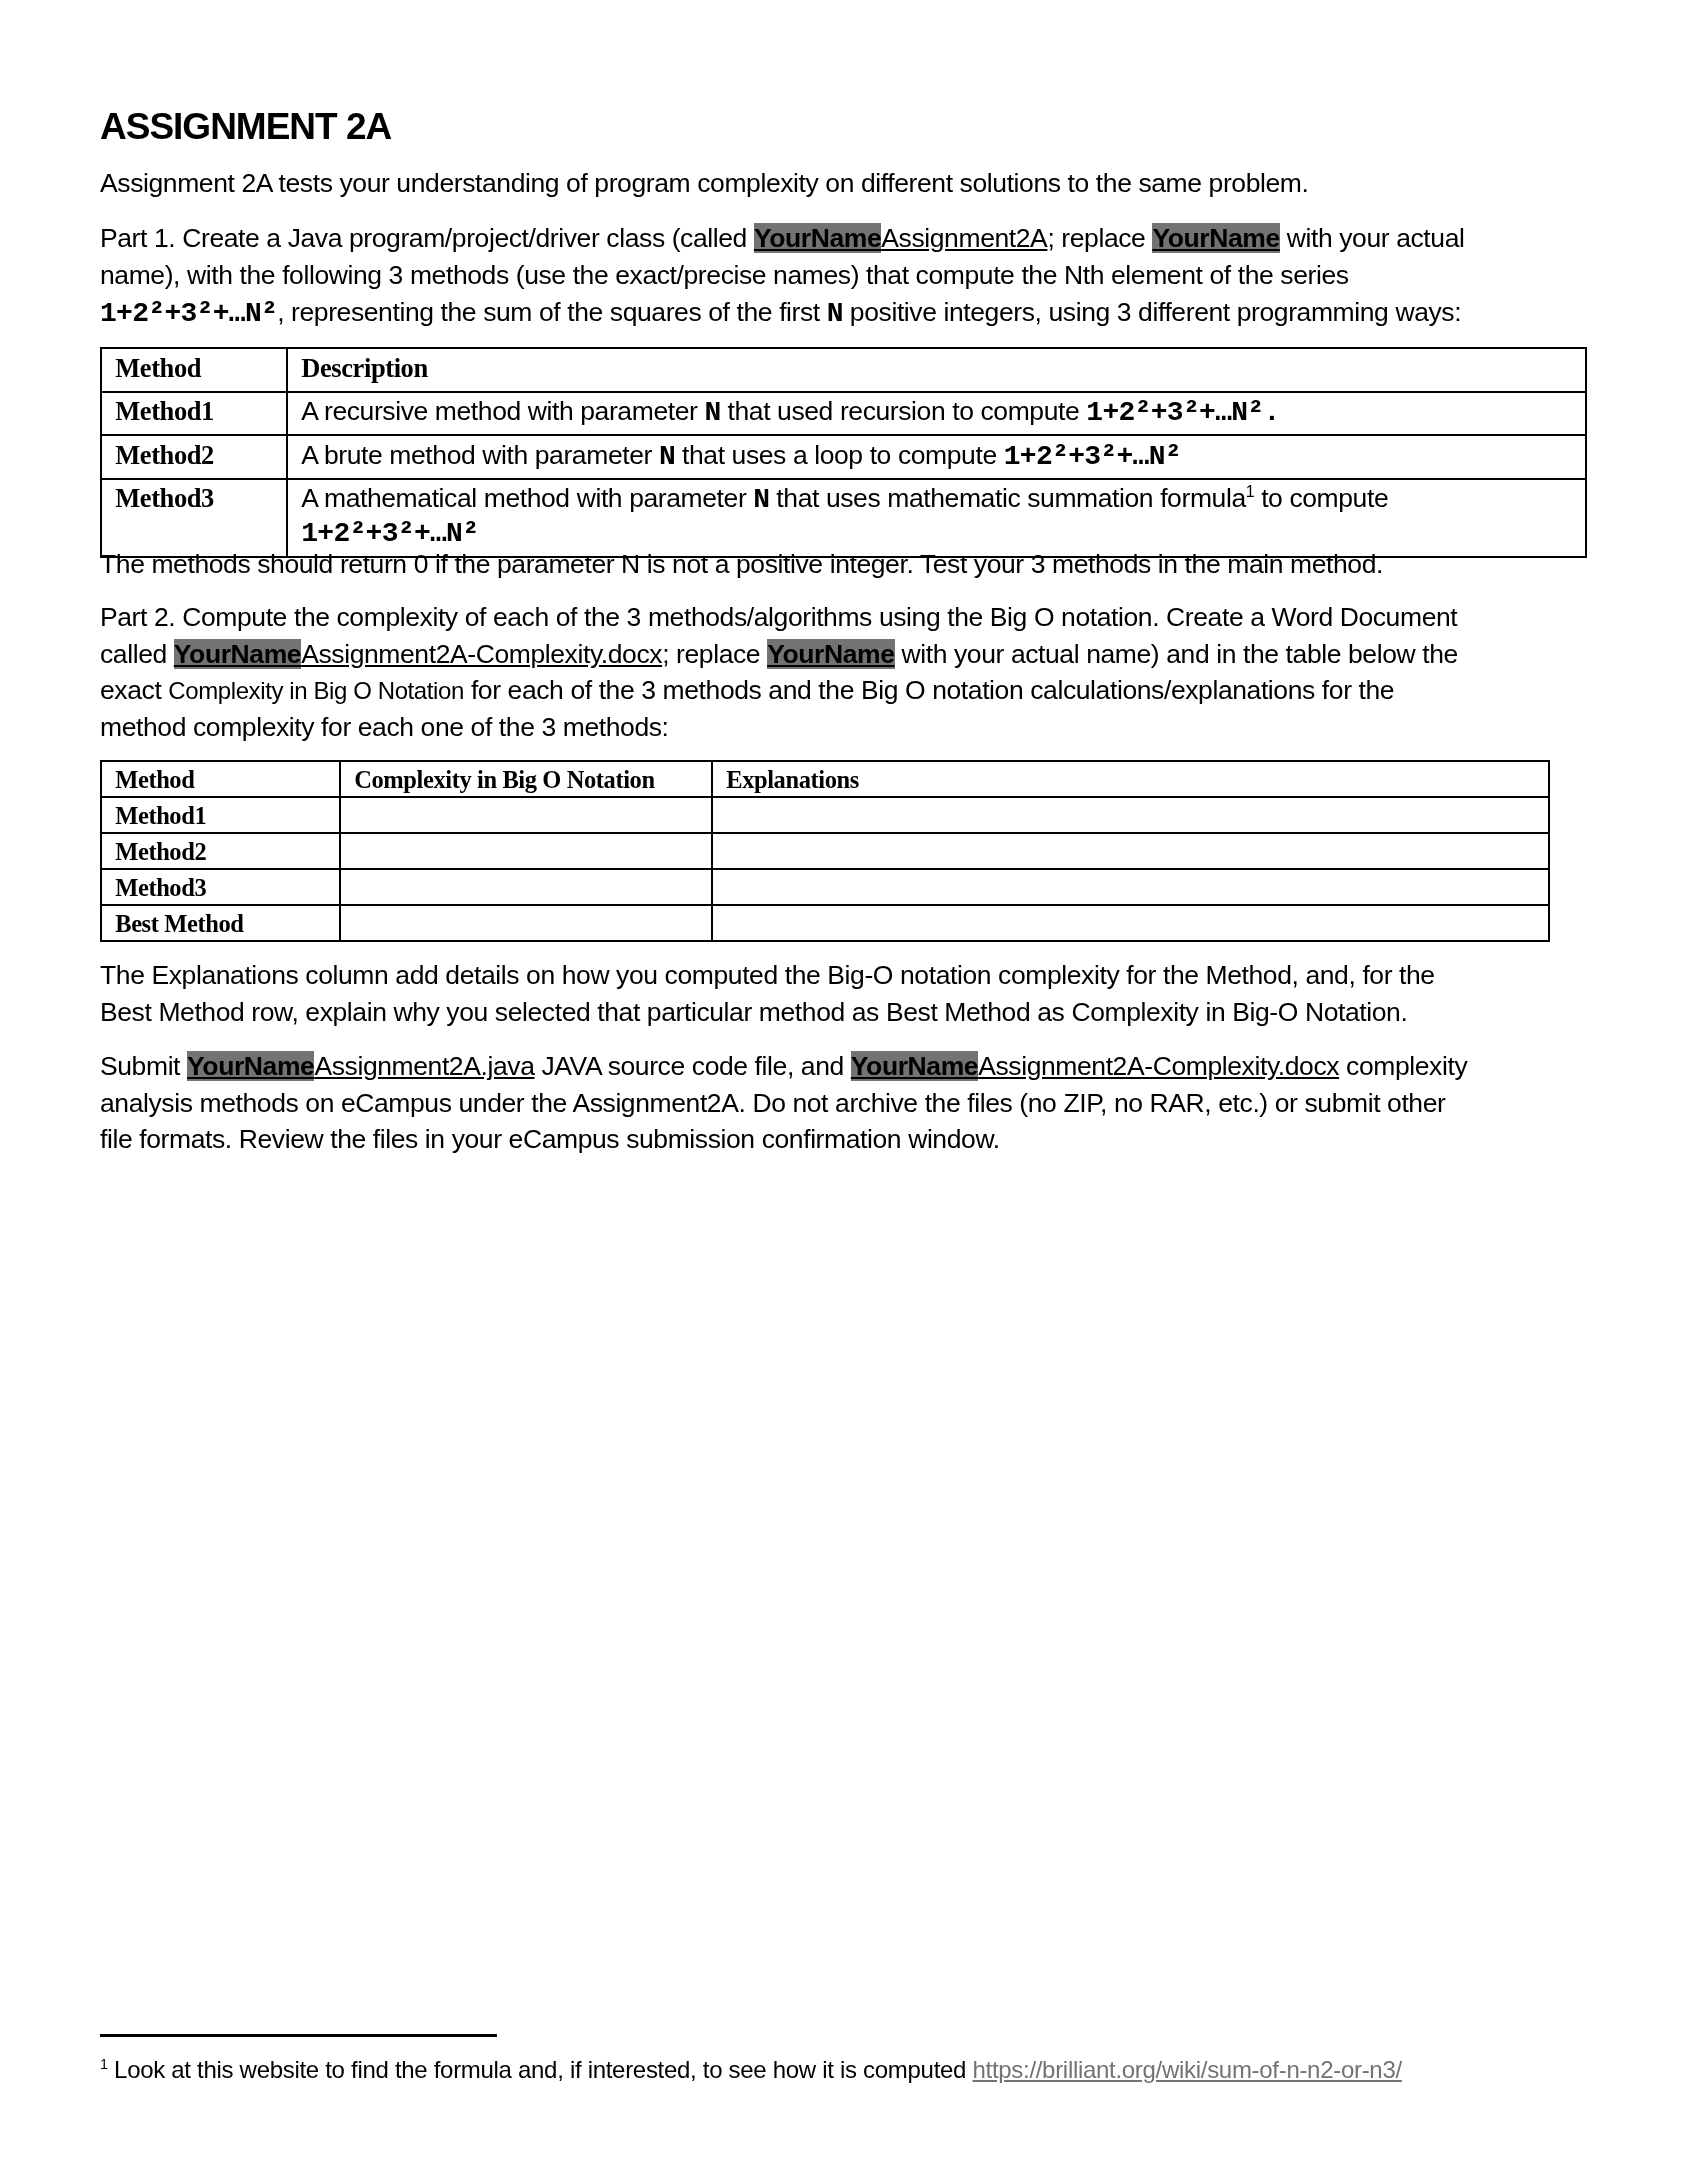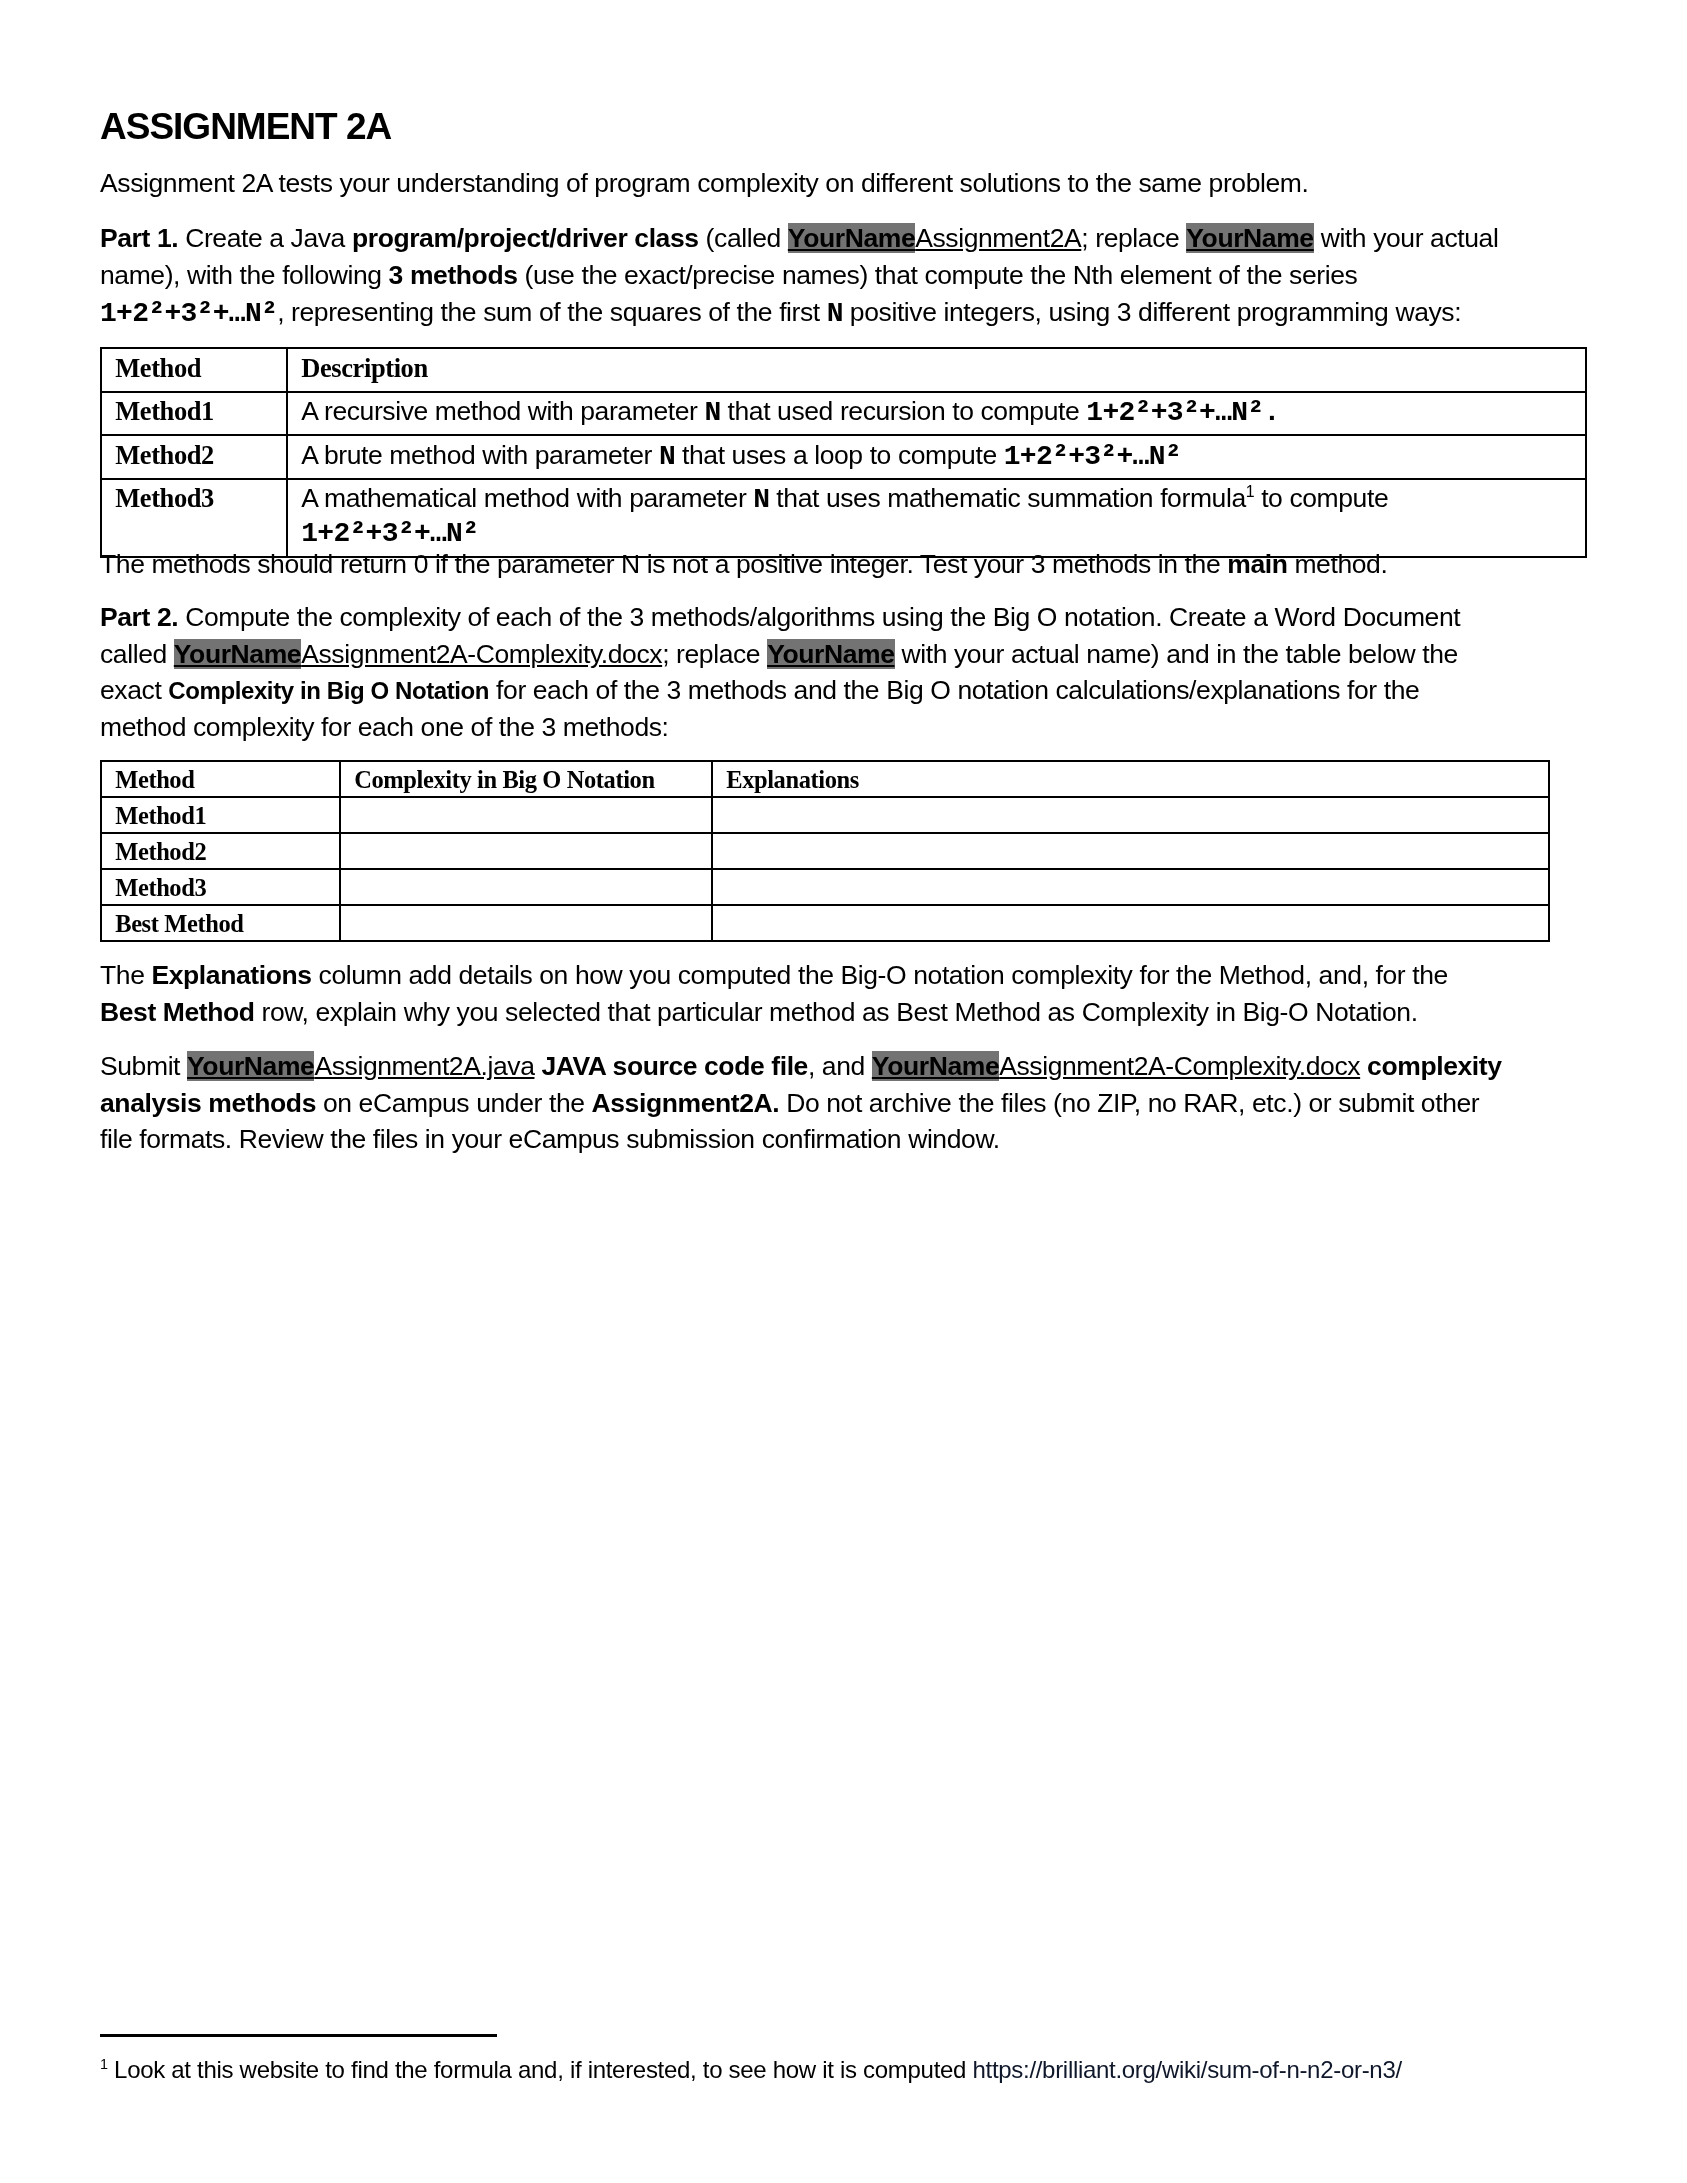--- a/index.html
+++ b/index.html
@@ -2,38 +2,38 @@
 <html style="font-size:10.6px"><head>
   <meta charset="utf-8">
   <style>
     html, body { margin: 0; padding: 0; background: #ffffff; }
     body { width: 1687px; height: 2183px; position: relative; overflow: hidden;
            font-family: "Liberation Sans", "DejaVu Sans", sans-serif; color: #000; }
     .page { position: absolute; left: 0; top: 0; width: 1687px; height: 2183px; background: #fff; }
     .abs { position: absolute; white-space: nowrap; }
     .title { left: 100px; top: 106px; font-size: 37px; font-weight: bold; letter-spacing: -1px; }
     .line { left: 100px; font-size: 26.5px; line-height: 37px; height: 37px; letter-spacing: -0.4px; }
-    b, .b { font-weight: bold; }
+    b, .b { font-weight: normal; }
     .mono { font-family: "Liberation Mono", "DejaVu Sans Mono", monospace; font-weight: bold; font-size: 28px; letter-spacing: -0.7px; }
     .hl { background: #737373; font-weight: bold; text-decoration: underline; text-align: center; }
     .ul { text-decoration: underline; font-weight: normal; }
     sup { font-size: 60%; line-height: 0; vertical-align: super; }
 
     table.t { position: absolute; border-collapse: collapse; table-layout: fixed; }
     table.t td { border: 2.6px solid #000; padding: 0 13.2px; font-size: 26.5px; letter-spacing: -0.4px; vertical-align: top; line-height: 32px; }
     table.t td.h { font-weight: bold; font-family: Liberation Serif, serif; }
     #t1 { left: 100px; top: 347px; width: 1487px; }
     #t1 td { height: 39px; padding-top: 2.6px; }
     #t1 td.m3 { height: 74px; }
     #t2 { left: 100px; top: 760px; width: 1450px; }
     #t2 td { height: 30px; padding-top: 2px; font-size: 24.5px; }
 
     .sep { position: absolute; left: 100px; top: 2034px; width: 397px; height: 2.6px; background: #000; }
     .foot { left: 100px; top: 2056px; font-size: 24px; letter-spacing: -0.3px; }
-    .link { color: #0f172a; }
+    .link { color: #737373; text-decoration: underline; }
   </style>
 </head>
 <body>
 
 <div class="page">
 
   <div class="abs title">ASSIGNMENT 2A</div>
 
   <div class="abs line" style="top:165px">Assignment 2A tests your understanding of program complexity on different solutions to the same problem.</div>
 

